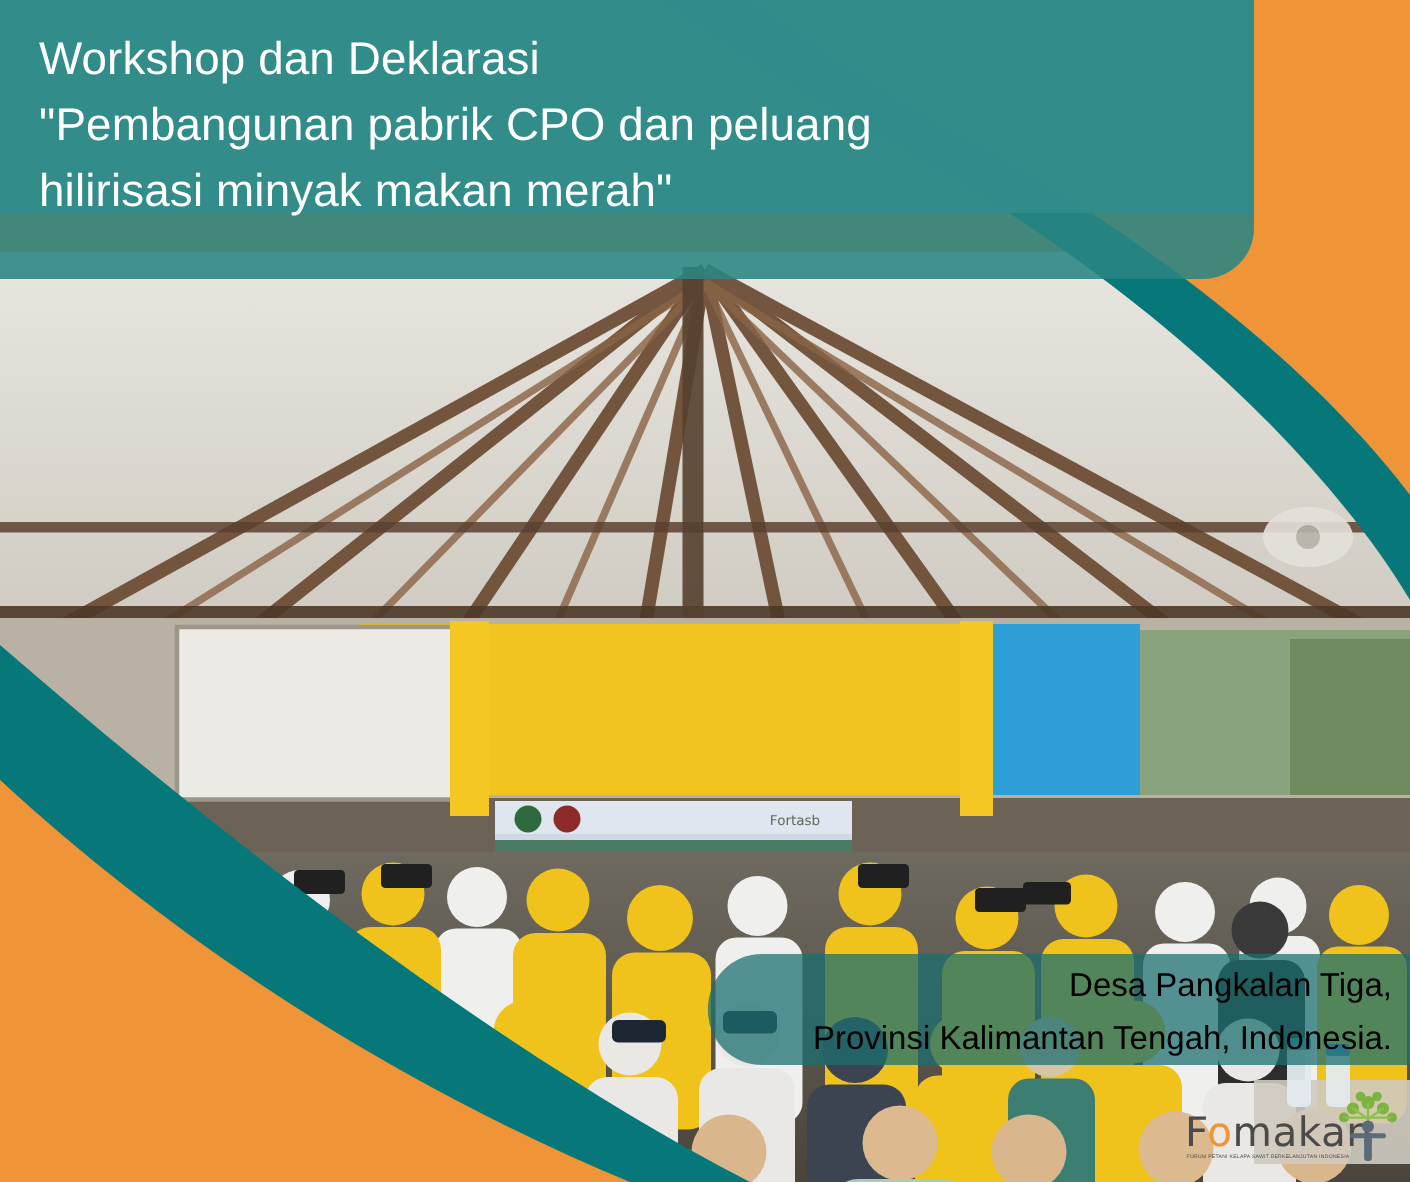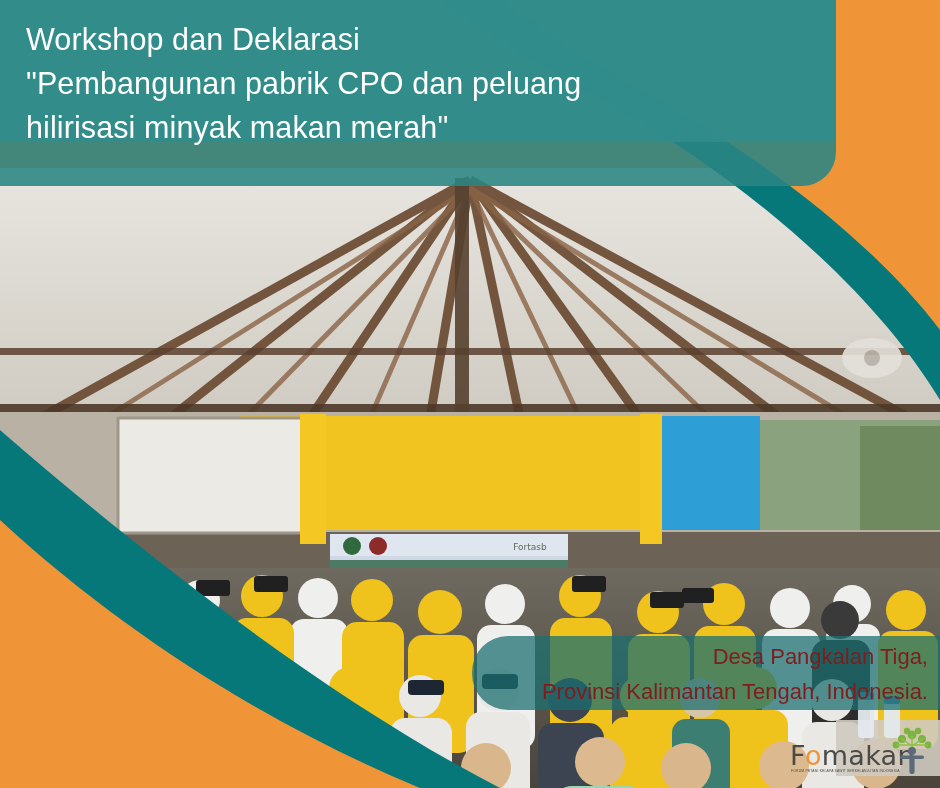--- a/index.html
+++ b/index.html
@@ -81,21 +81,21 @@
     background: rgba(27,110,112,0.74);
     border-top-left-radius: 36px;
     border-bottom-left-radius: 36px;
   }
   .caption-text {
     position: absolute;
     right: 12px;
     top: 639px;
     width: 470px;
     text-align: right;
-    color: #7f1d1d;
+    color: #000000;
     font-size: 22px;
     line-height: 35px;
     white-space: pre-line;
   }
 
   
   .logo {
     position: absolute;
     left: 790px;
     top: 726px;

